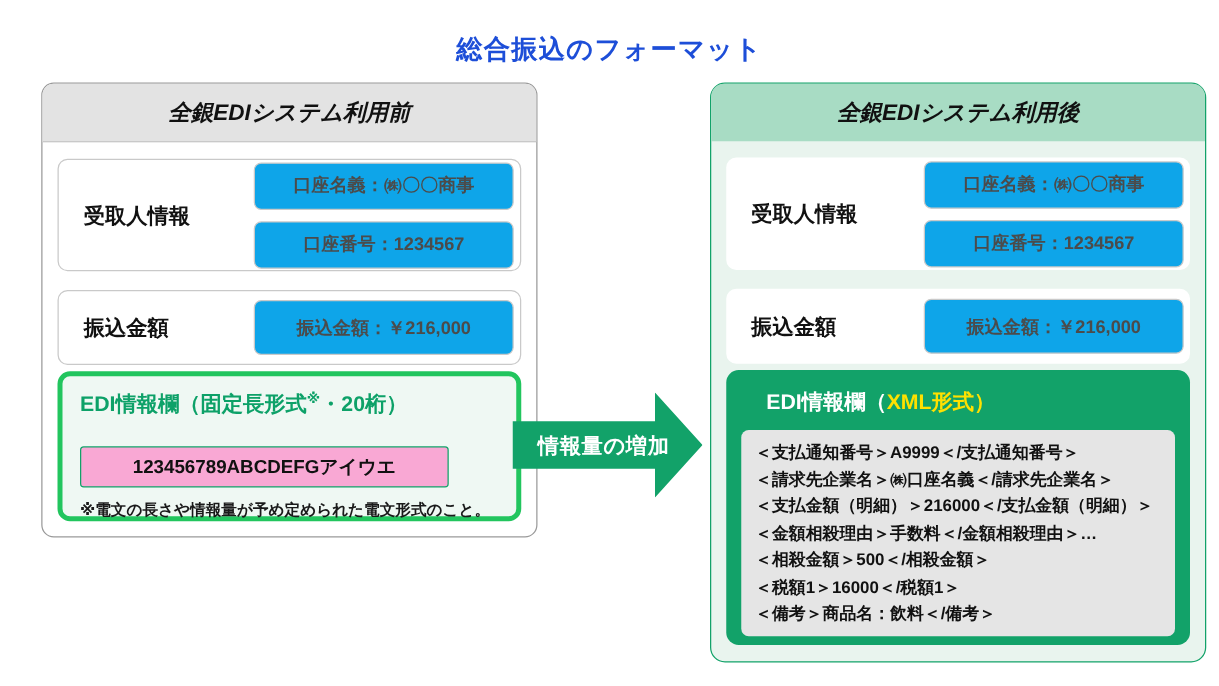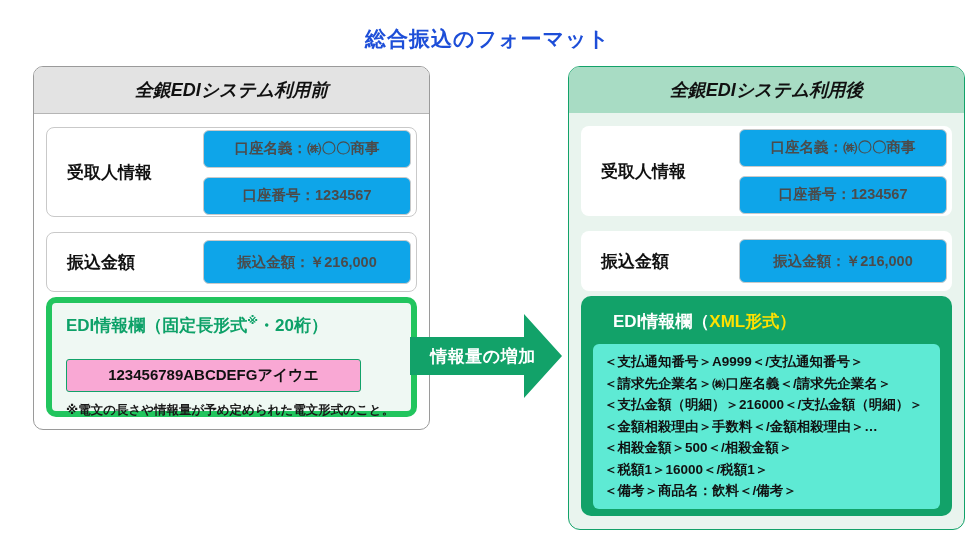--- a/index.html
+++ b/index.html
@@ -41,21 +41,21 @@
   }
   .field{
     box-sizing:border-box;height:38px;background:#0ea5e9;border:1px solid #c9c9c9;border-radius:6px;
     display:flex;align-items:center;justify-content:center;
     font-size:14.5px;font-weight:700;color:#4b4b4b;white-space:nowrap;overflow:hidden;
   }
   .field.tall{height:44px;}
   
   .edi-light{
     margin:5px 12px 0;height:120px;box-sizing:border-box;
-    background:#eff8f3;border:6px solid #22c55e;border-radius:10px;
+    background:#eff8f3;border:4px solid #22c55e;border-radius:10px;
     padding:11px 14px;
   }
   .edi-title-green{font-size:17px;font-weight:bold;color:#0da168;white-space:nowrap;}
   .edi-title-green .sup{font-size:11px;vertical-align:super;}
   .edi-value-box{
     margin-top:22px;width:295px;height:33px;box-sizing:border-box;
     background:#f9a8d4;border:1.5px solid #12a269;border-radius:3px;
     display:flex;align-items:center;justify-content:center;
     font-size:15px;font-weight:bold;color:#111;white-space:nowrap;
   }
@@ -63,21 +63,21 @@
   
   .edi-dark{
     margin:5px 12px 0;height:220px;box-sizing:border-box;
     background:#12a269;border-radius:10px;overflow:hidden;
   }
   .edi-title-white{
     padding:14px 32px 0;font-size:17px;font-weight:bold;color:#ffffff;white-space:nowrap;
   }
   .edi-title-white .yellow{color:#ffe100;}
   .xml-box{
-    margin:11px 12px 0;background:#5eead4;border-radius:6px;
+    margin:11px 12px 0;background:#e5e5e5;border-radius:6px;
     padding:7px 11px;box-sizing:border-box;
   }
   .xml-line{
     font-size:13.5px;font-weight:bold;color:#111;line-height:21.5px;white-space:nowrap;
   }
   
   .arrow-wrap{position:absolute;left:410px;top:314px;width:152px;height:84px;z-index:5;}
   .arrow-wrap svg{position:absolute;left:0;top:0;display:block;}
   .arrow-label{
     position:absolute;left:0;top:0;width:146px;height:84px;

